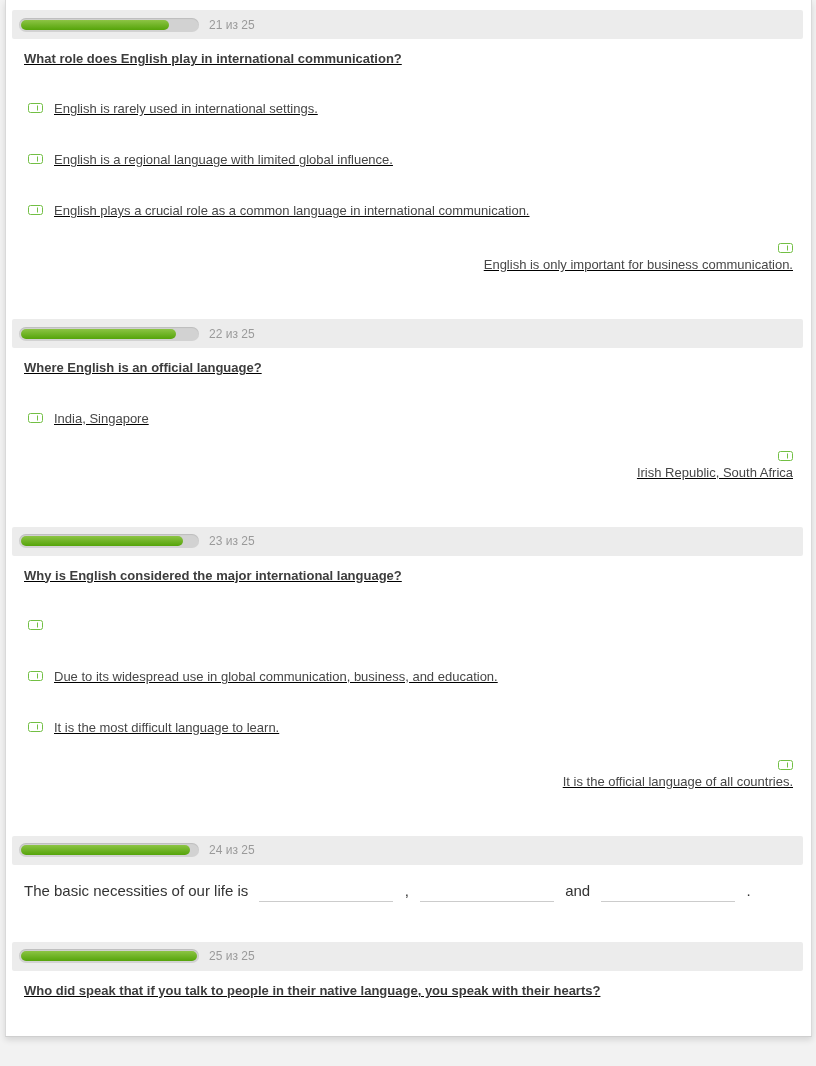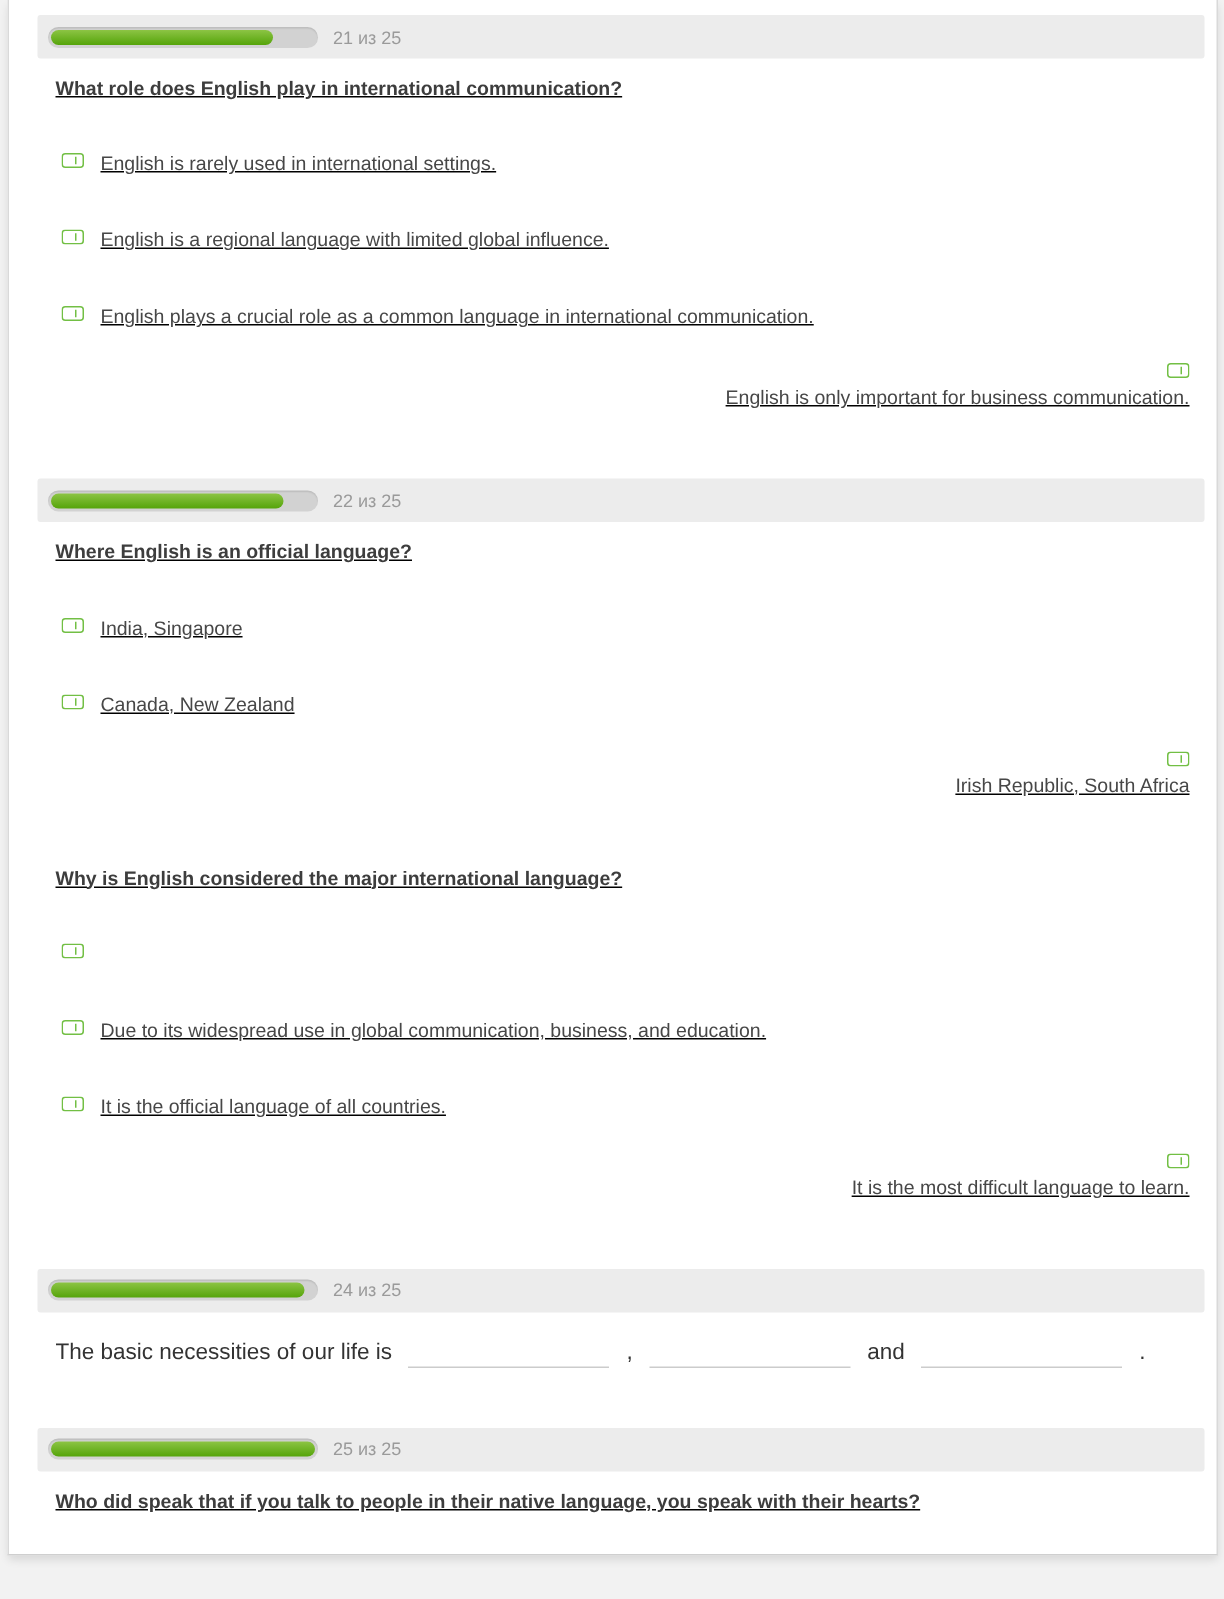--- a/index.html
+++ b/index.html
@@ -17,21 +17,21 @@
     background: #ffffff;
     margin: 0 4px 0 5px;
     border-left: 1px solid #d9d9d9;
     border-right: 1px solid #d9d9d9;
     border-bottom: 1px solid #cfcfcf;
     box-shadow: 0 3px 6px rgba(0,0,0,0.12);
     box-sizing: border-box;
     min-height: 1037px;
     padding: 10px 0 24px;
   }
-  .q { margin-bottom: 46px; padding-left: 13px; }
+  .q { margin-bottom: 46px; }
   .q:last-child { margin-bottom: 0; }
   .strip {
     background: #ececec;
     margin: 0 8px 0 6px;
     height: 29px;
     border-radius: 2px;
     display: flex;
     align-items: center;
     padding-left: 7px;
     box-sizing: border-box;
@@ -161,34 +161,33 @@
                 <rect x="0.5" y="0.5" width="14" height="9" rx="2" fill="none" stroke="#72bf44"></rect>
                 <path d="M9.5 2.5 v5" stroke="#72bf44" fill="none"></path>
               </svg></span>
           <span class="opt-label">India, Singapore</span>
         </div>
         <div class="option">
           <span class="opt-icon"><svg width="15" height="10" viewBox="0 0 15 10">
                 <rect x="0.5" y="0.5" width="14" height="9" rx="2" fill="none" stroke="#72bf44"></rect>
                 <path d="M9.5 2.5 v5" stroke="#72bf44" fill="none"></path>
               </svg></span>
-          <span class="opt-label">Canada, New Zealand</span>
-        </div>
-        <div class="option">
-          <span class="opt-icon"><svg width="15" height="10" viewBox="0 0 15 10">
-                <rect x="0.5" y="0.5" width="14" height="9" rx="2" fill="none" stroke="#72bf44"></rect>
-                <path d="M9.5 2.5 v5" stroke="#72bf44" fill="none"></path>
-              </svg></span>
           <span class="opt-label">Irish Republic, South Africa</span>
         </div>
       </div>
     </div>
   </section>
 
   <section class="q">
+    <div class="strip">
+      <div class="track">
+        <div class="fill" style="width: 92%;"></div>
+      </div>
+      <span class="counter">23 из 25</span>
+    </div>
     <div class="qbody">
       <h2 class="qtext">Why is English considered the major international language?</h2>
       <div class="options">
         <div class="option">
           <span class="opt-icon"><svg width="15" height="10" viewBox="0 0 15 10">
                 <rect x="0.5" y="0.5" width="14" height="9" rx="2" fill="none" stroke="#72bf44"></rect>
                 <path d="M9.5 2.5 v5" stroke="#72bf44" fill="none"></path>
               </svg></span>
         </div>
         <div class="option">
@@ -196,28 +195,28 @@
                 <rect x="0.5" y="0.5" width="14" height="9" rx="2" fill="none" stroke="#72bf44"></rect>
                 <path d="M9.5 2.5 v5" stroke="#72bf44" fill="none"></path>
               </svg></span>
           <span class="opt-label">Due to its widespread use in global communication, business, and education.</span>
         </div>
         <div class="option">
           <span class="opt-icon"><svg width="15" height="10" viewBox="0 0 15 10">
                 <rect x="0.5" y="0.5" width="14" height="9" rx="2" fill="none" stroke="#72bf44"></rect>
                 <path d="M9.5 2.5 v5" stroke="#72bf44" fill="none"></path>
               </svg></span>
+          <span class="opt-label">It is the most difficult language to learn.</span>
+        </div>
+        <div class="option">
+          <span class="opt-icon"><svg width="15" height="10" viewBox="0 0 15 10">
+                <rect x="0.5" y="0.5" width="14" height="9" rx="2" fill="none" stroke="#72bf44"></rect>
+                <path d="M9.5 2.5 v5" stroke="#72bf44" fill="none"></path>
+              </svg></span>
           <span class="opt-label">It is the official language of all countries.</span>
-        </div>
-        <div class="option">
-          <span class="opt-icon"><svg width="15" height="10" viewBox="0 0 15 10">
-                <rect x="0.5" y="0.5" width="14" height="9" rx="2" fill="none" stroke="#72bf44"></rect>
-                <path d="M9.5 2.5 v5" stroke="#72bf44" fill="none"></path>
-              </svg></span>
-          <span class="opt-label">It is the most difficult language to learn.</span>
         </div>
       </div>
     </div>
   </section>
 
   <section class="q" style="margin-bottom:40px;">
     <div class="strip">
       <div class="track">
         <div class="fill" style="width: 96%;"></div>
       </div>

